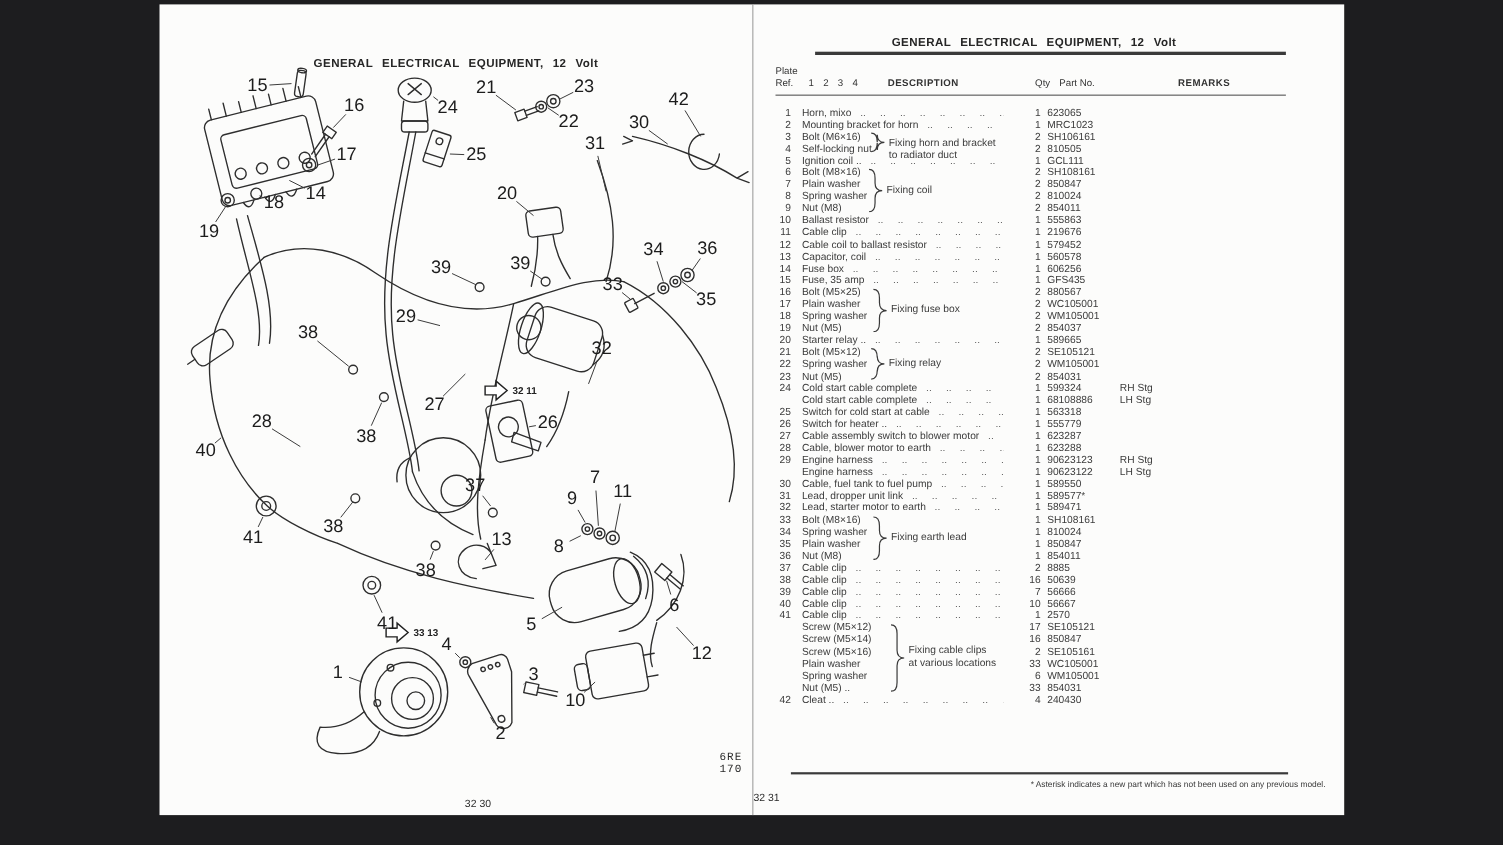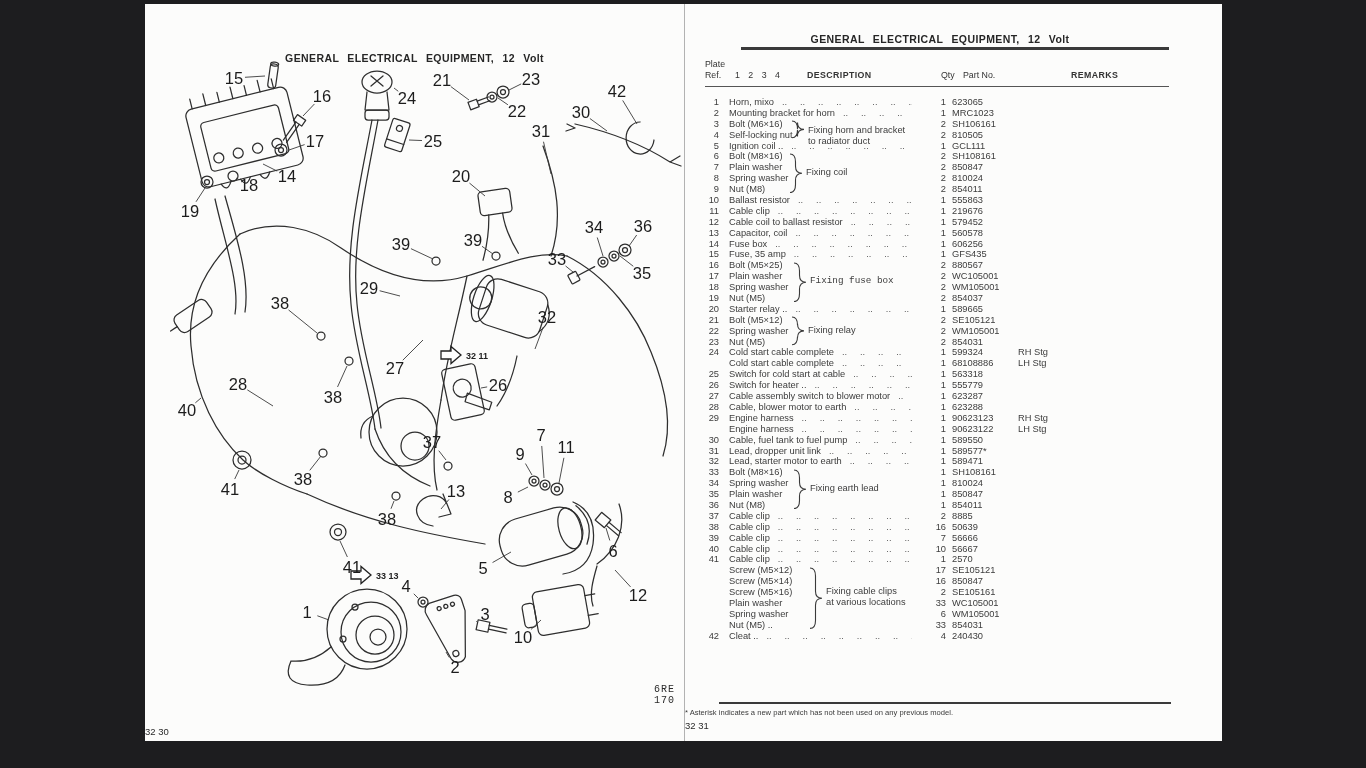--- a/index.html
+++ b/index.html
@@ -11,22 +11,22 @@
 
   
   .lp-title{position:absolute;left:0;width:539px;top:48px;text-align:center;
             font-size:10.5px;font-weight:bold;letter-spacing:.4px;word-spacing:5px;color:#262626;}
   #art,#leader-svg{position:absolute;left:0;top:0;width:539px;height:737px;}
   #callout-layer{position:absolute;left:0;top:0;width:539px;height:737px;pointer-events:none;}
   .callout{position:absolute;transform:translate(-50%,-50%);font-size:16.5px;color:#1c1c1c;
            font-family:"Liberation Sans",sans-serif;}
   .fig-ref{position:absolute;left:468px;top:680px;font-family:"Liberation Mono",monospace;
            font-size:10px;letter-spacing:1px;color:#2a2a2a;margin-left:41px;}
-  .lp-pagenum{position:absolute;left:0;width:539px;top:722px;text-align:left;
-              font-size:9.5px;color:#2a2a2a;}
+  .lp-pagenum{position:absolute;left:0;width:539px;top:722px;text-align:center;
+              font-size:9.5px;color:#2a2a2a;padding-left:20px;}
 
   
   .rp-title{position:absolute;left:0;width:510px;top:29px;text-align:center;
             font-size:10.5px;font-weight:bold;letter-spacing:.4px;word-spacing:5px;color:#262626;}
   .rule-heavy{position:absolute;left:56px;top:43px;width:428px;height:3px;background:#3a3a3a;}
   .rule-thin{position:absolute;left:20px;top:82px;width:464px;height:1px;background:#555;}
   .rule-foot{position:absolute;left:34px;top:698px;width:452px;height:2px;background:#3a3a3a;}
   .hdr{position:absolute;font-size:8.8px;color:#333;}
   .hdr-b{font-weight:bold;letter-spacing:.4px;}
   #table-body{position:absolute;left:18px;top:93px;width:466px;}
@@ -34,21 +34,21 @@
          white-space:nowrap;}
   .c-ref{width:16px;text-align:right;flex:none;}
   .c-desc{padding-left:10px;flex:none;}
   .c-dots{flex:1;overflow:hidden;white-space:nowrap;color:#5a5a5a;margin-left:8px;margin-right:8px;}
   .c-qty{width:26px;text-align:right;flex:none;}
   .c-part{width:60px;padding-left:6px;flex:none;}
   .c-rem{width:56px;padding-left:6px;flex:none;}
   .c-fill{width:95px;flex:none;}
   .brace-wrap{position:absolute;pointer-events:none;}
   .brace-label{position:absolute;font-size:9.3px;color:#3c3c3c;line-height:10.5px;white-space:nowrap;}
-  .footnote{position:absolute;left:0;width:520px;top:704px;text-align:left;
+  .footnote{position:absolute;left:0;width:520px;top:704px;text-align:right;
             font-size:7.6px;color:#3a3a3a;}
   .rp-pagenum{position:absolute;left:0;width:520px;top:716px;text-align:left;
               font-size:9.5px;color:#2a2a2a;}
 </style>
 </head>
 <body>
 
 <div id="spread">
 
   <div class="page" id="left-page">
@@ -806,21 +806,21 @@
         </div>
         <div class="brace-wrap" style="left: 86px; top: 55.5px; height: 40.6px;"><svg width="14" height="40.6" viewBox="0 0 14 40.6">
             <path d="M1,1 Q6.5,1 6.5,9 L6.5,13.3 Q6.5,20.3 13,20.3 Q6.5,20.3 6.5,27.3 L6.5,31.6 Q6.5,39.6 1,39.6" fill="none" stroke="#3a3a3a" stroke-width="1.1"></path>
           </svg></div>
         <div class="brace-label" style="left: 103px; top: 69.55px;">
           <div>Fixing coil</div>
         </div>
         <div class="brace-wrap" style="left: 90px; top: 164.5px; height: 40.6px;"><svg width="14" height="40.6" viewBox="0 0 14 40.6">
             <path d="M1,1 Q6.5,1 6.5,9 L6.5,13.3 Q6.5,20.3 13,20.3 Q6.5,20.3 6.5,27.3 L6.5,31.6 Q6.5,39.6 1,39.6" fill="none" stroke="#3a3a3a" stroke-width="1.1"></path>
           </svg></div>
-        <div class="brace-label" style="left: 107px; top: 178.55px; font-family: Liberation Mono, monospace;">
+        <div class="brace-label" style="left: 107px; top: 178.55px;">
           <div>Fixing fuse box</div>
         </div>
         <div class="brace-wrap" style="left: 88px; top: 219px; height: 29.7px;"><svg width="14" height="29.700000000000003" viewBox="0 0 14 29.700000000000003">
             <path d="M1,1 Q6.5,1 6.5,9 L6.5,7.850000000000001 Q6.5,14.850000000000001 13,14.850000000000001 Q6.5,14.850000000000001 6.5,21.85 L6.5,20.700000000000003 Q6.5,28.700000000000003 1,28.700000000000003" fill="none" stroke="#3a3a3a" stroke-width="1.1"></path>
           </svg></div>
         <div class="brace-label" style="left: 105px; top: 227.6px;">
           <div>Fixing relay</div>
         </div>
         <div class="brace-wrap" style="left: 90px; top: 371.6px; height: 40.6px;"><svg width="14" height="40.6" viewBox="0 0 14 40.6">
             <path d="M1,1 Q6.5,1 6.5,9 L6.5,13.3 Q6.5,20.3 13,20.3 Q6.5,20.3 6.5,27.3 L6.5,31.6 Q6.5,39.6 1,39.6" fill="none" stroke="#3a3a3a" stroke-width="1.1"></path>

